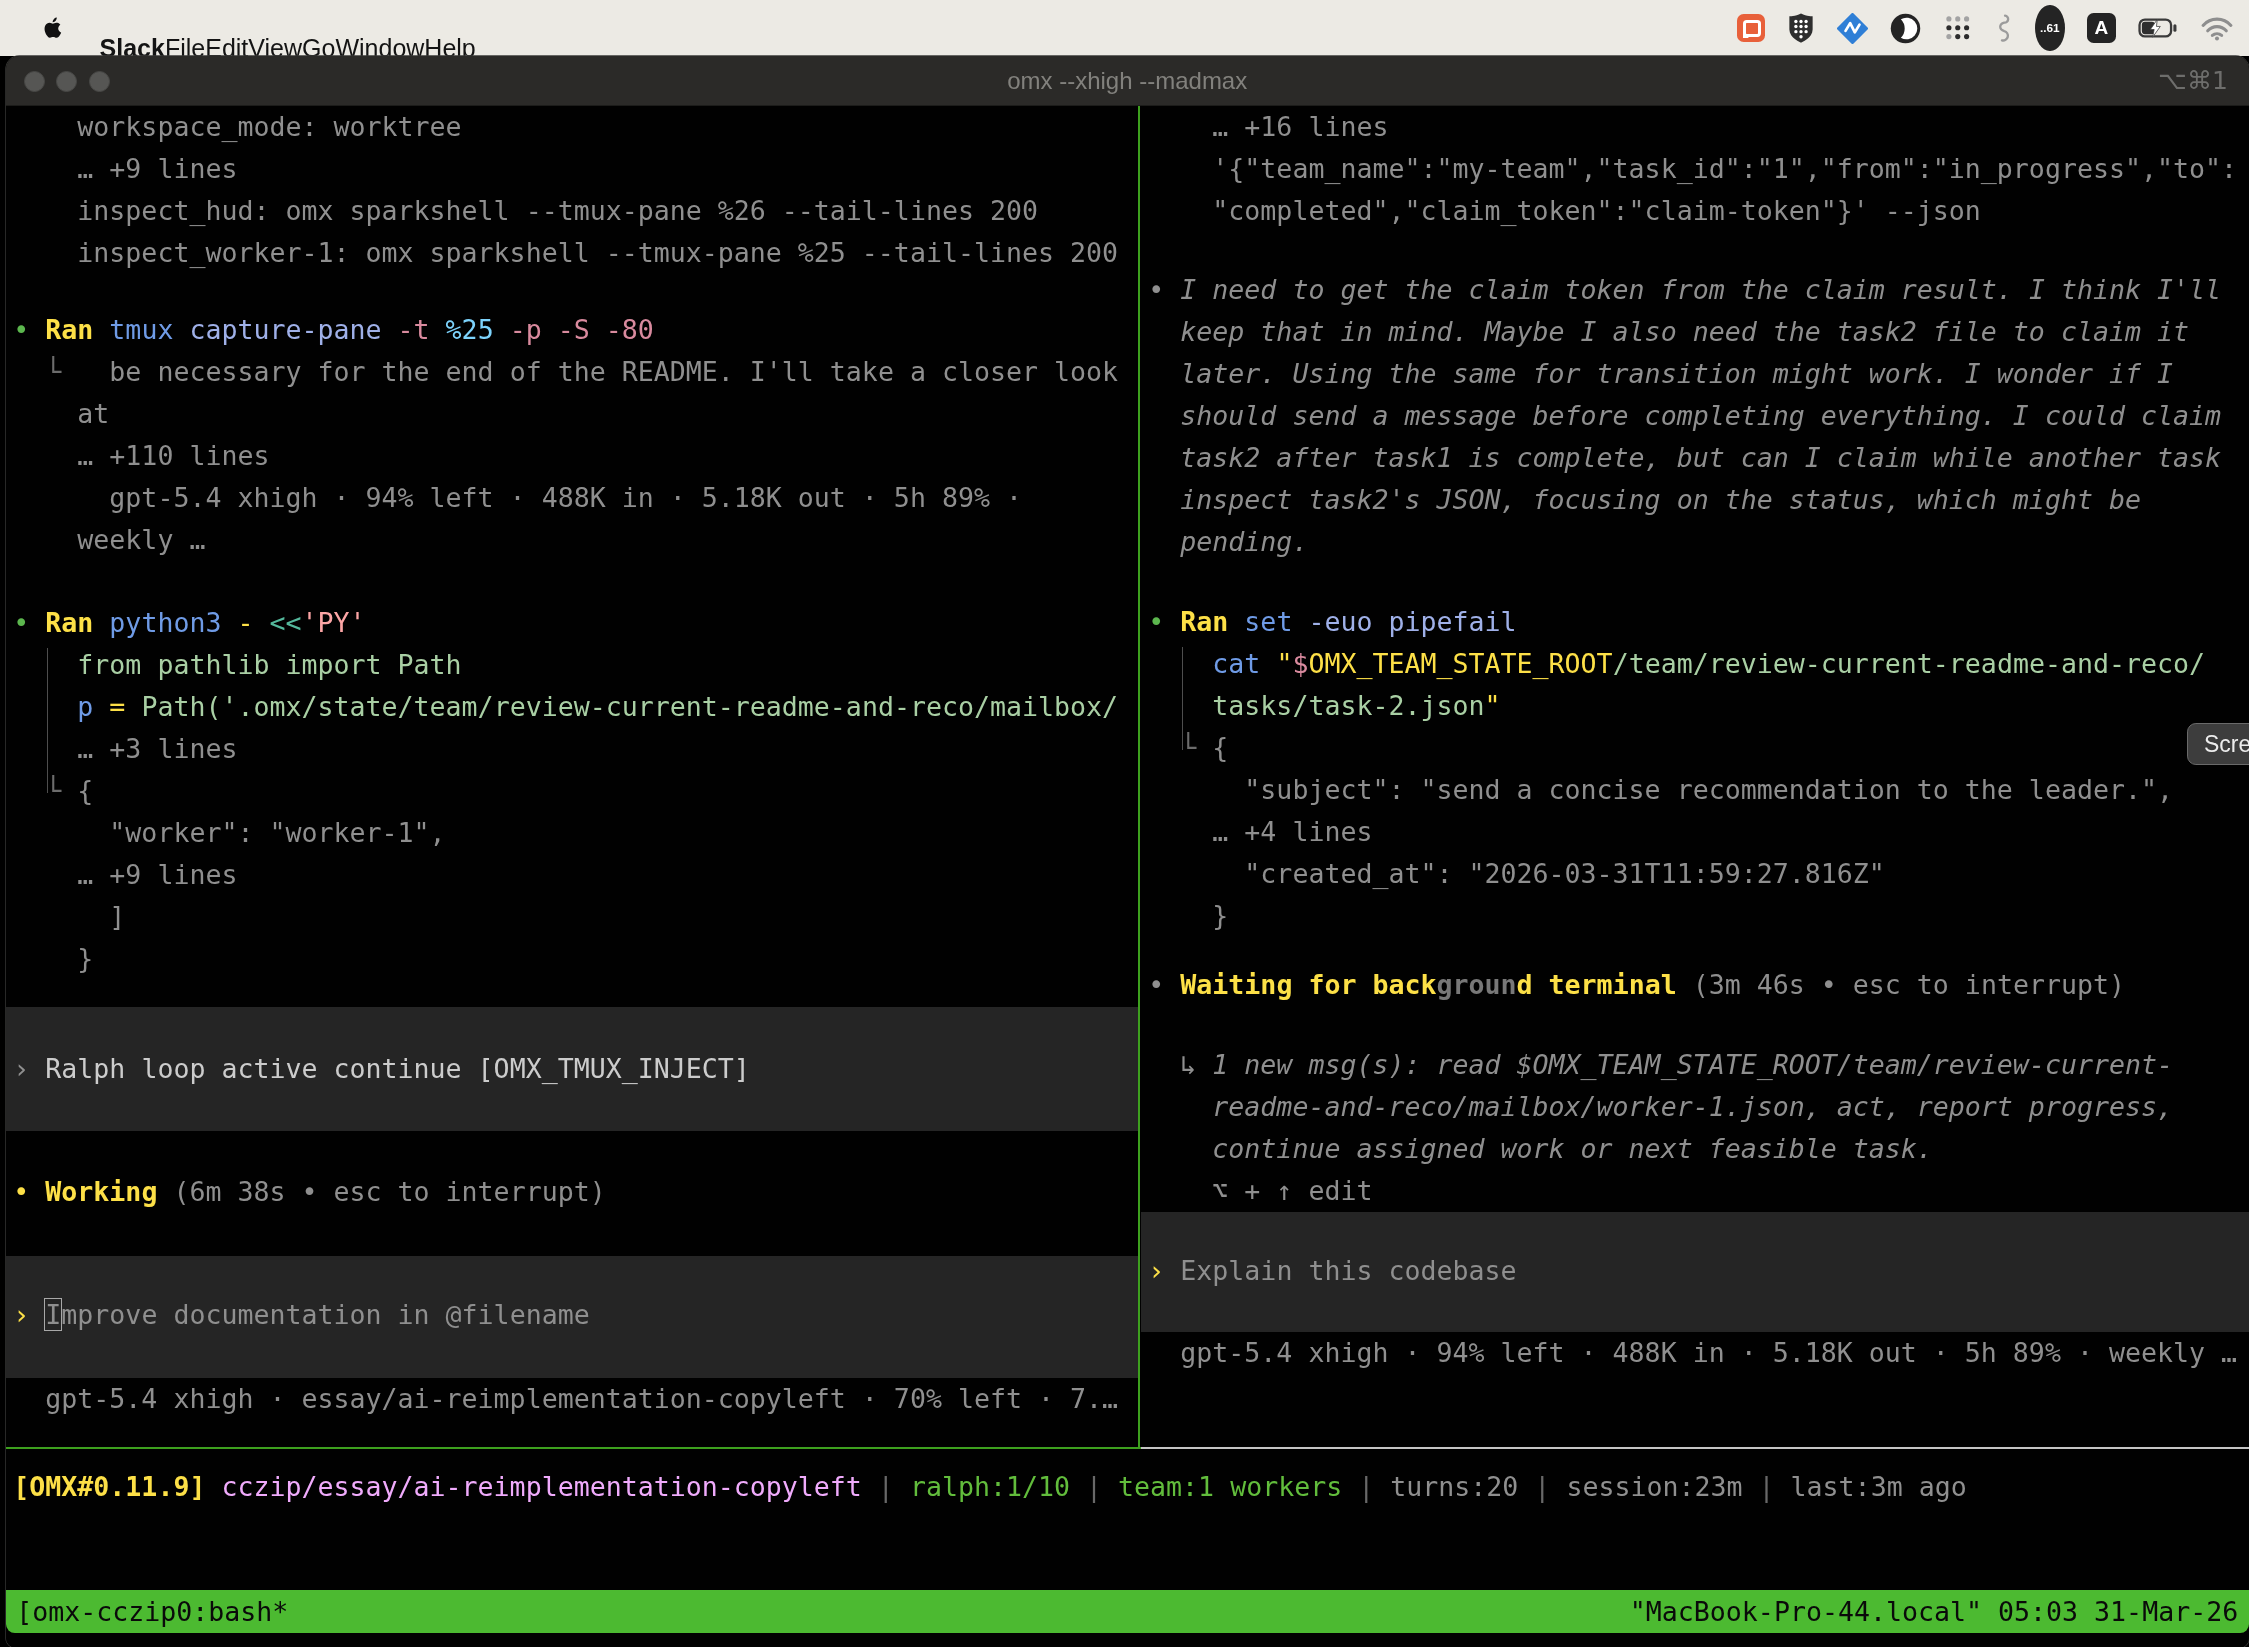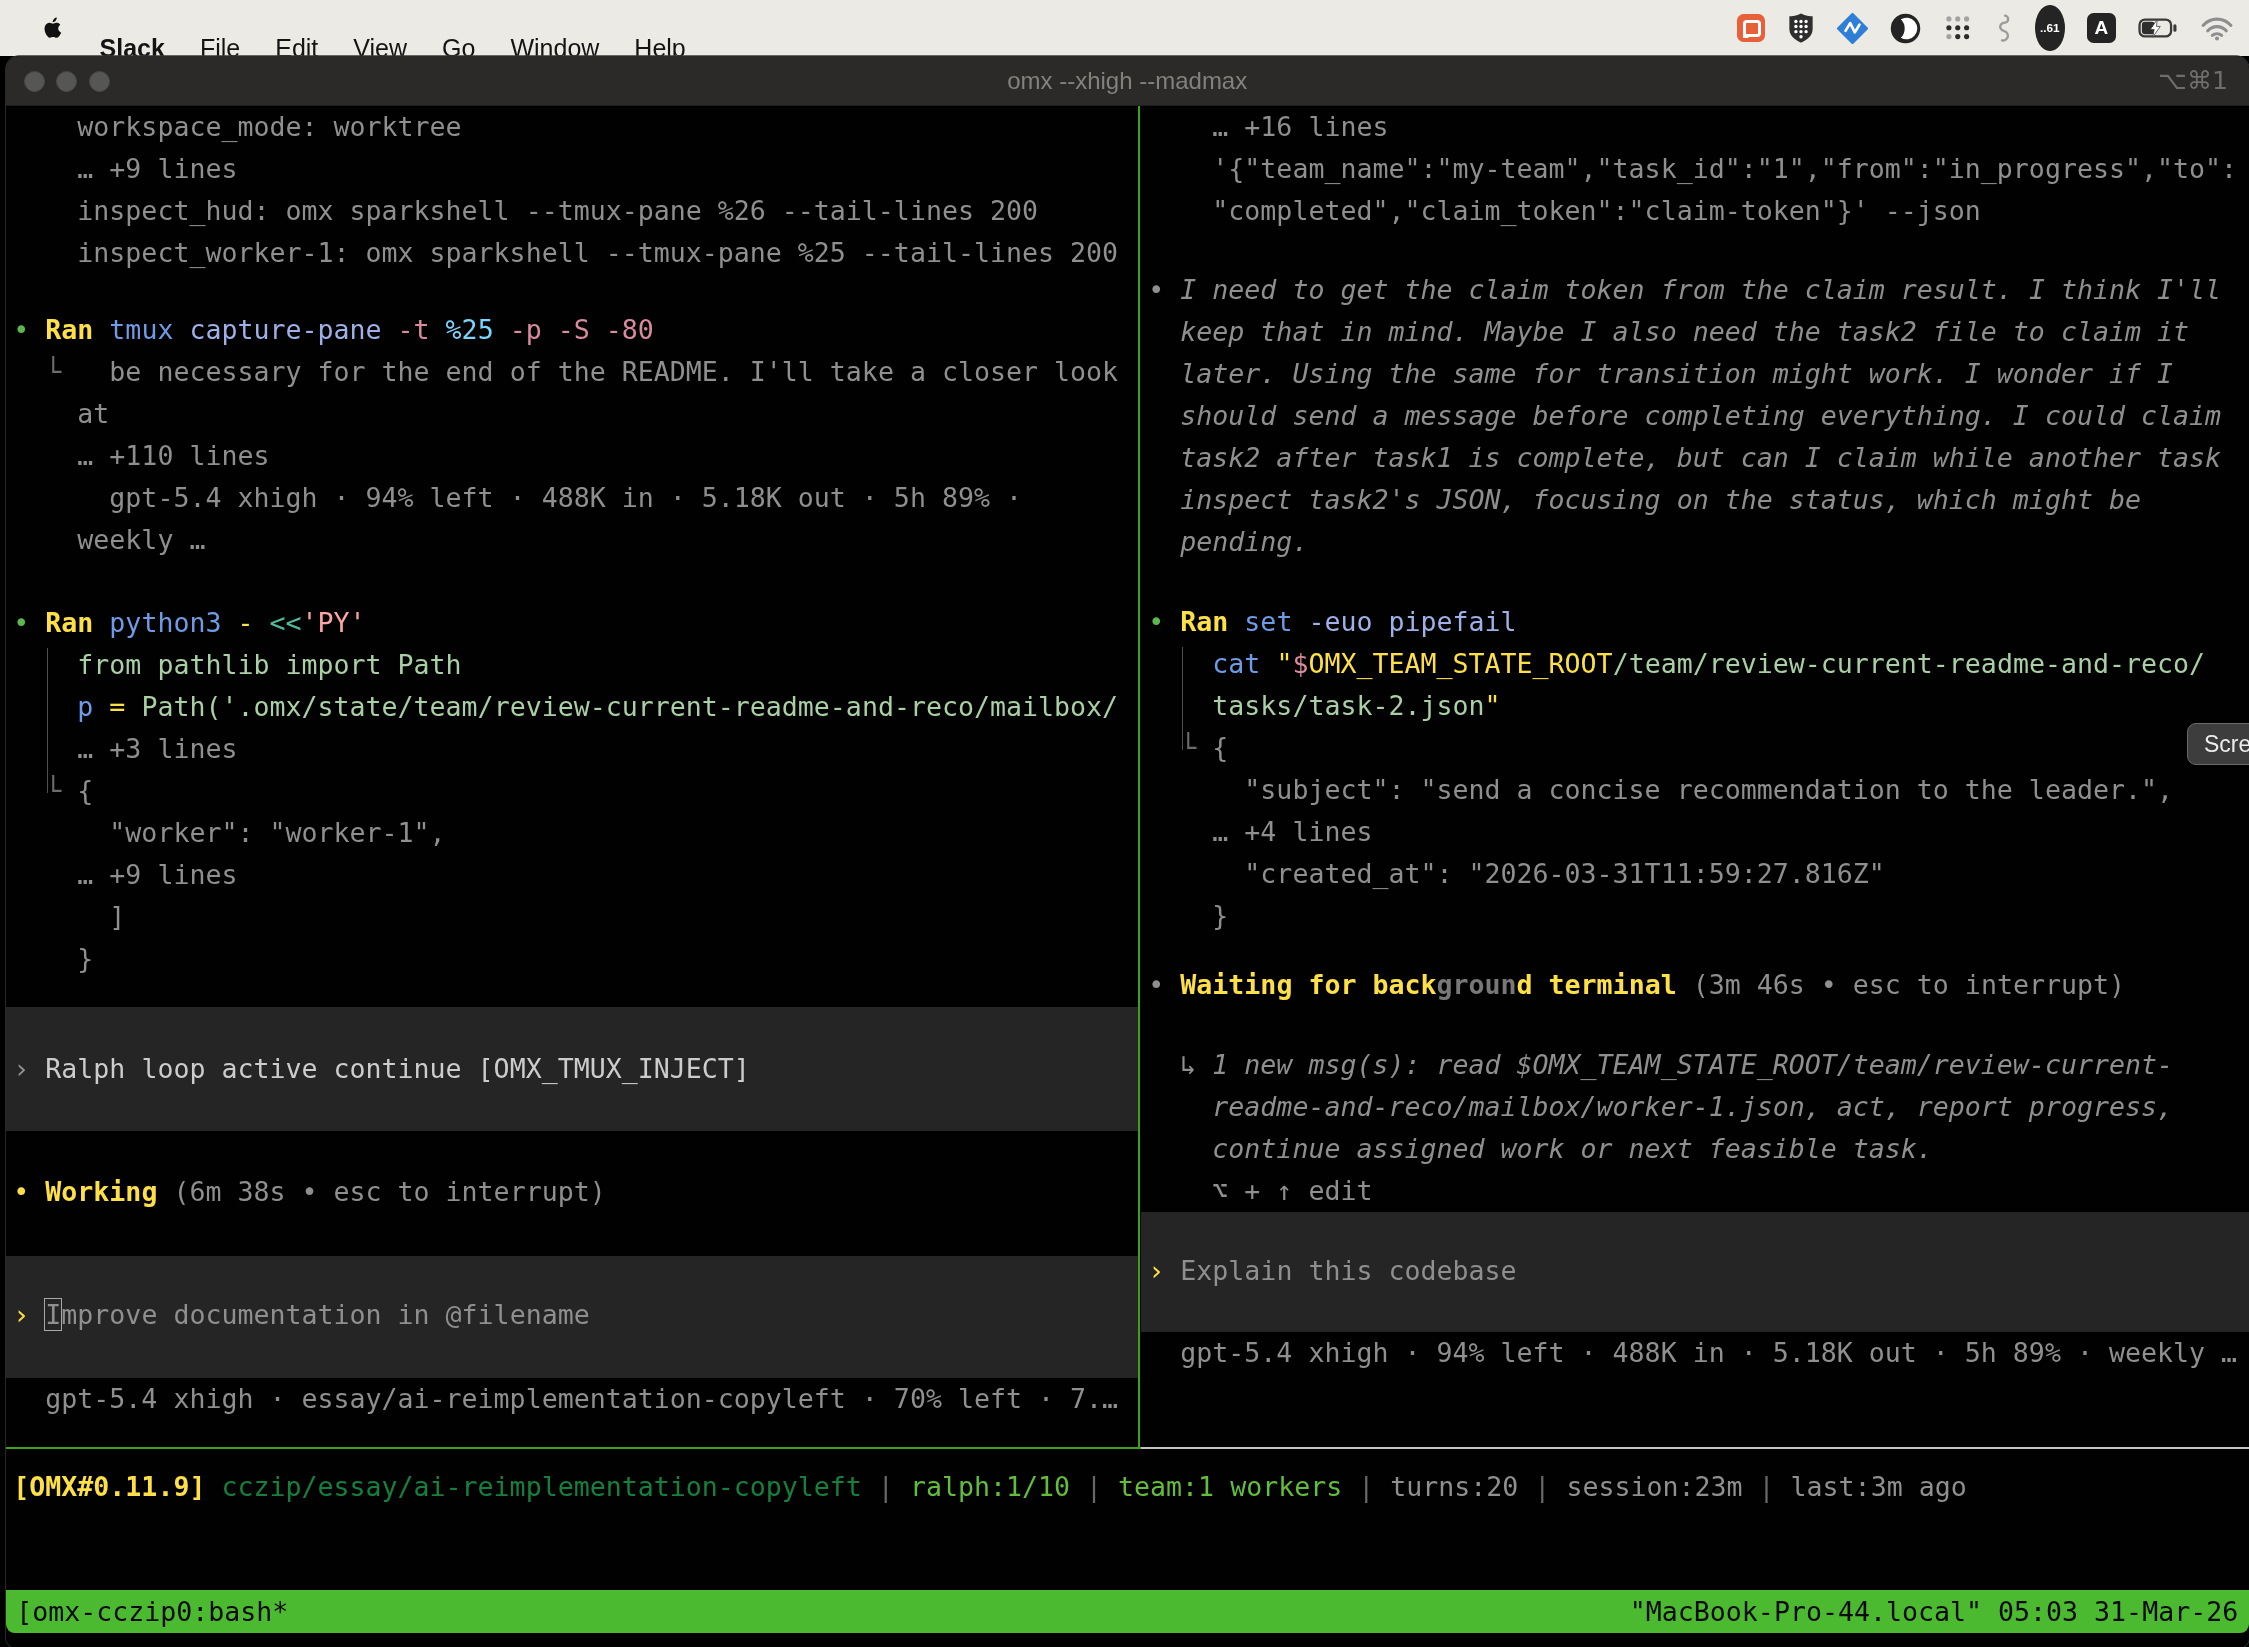--- a/index.html
+++ b/index.html
@@ -3,21 +3,21 @@
 <meta charset="utf-8">
 <style>
   html,body{margin:0;padding:0;background:#000;}
   .screen{position:relative;width:2250px;height:1648px;overflow:hidden;background:#000;
           font-family:"DejaVu Sans Mono","DejaVu Sans",monospace;}
   
   .menubar{position:absolute;top:0;left:0;right:0;height:56px;background:#eceae4;
            display:flex;align-items:center;justify-content:space-between;
            font-family:"Liberation Sans","DejaVu Sans",sans-serif;font-size:25px;color:#141414;}
   .mb-left{display:flex;align-items:center;gap:35px;padding-left:41px;}
-  .mb-left nav{display:flex;align-items:center;gap:35px;margin-top:40px;}
+  .mb-left nav{display:flex;align-items:center;margin-top:40px;}
   .mitem{white-space:nowrap;}
   .mitem.b{font-weight:700;}
   .apple svg{width:23.6px;height:28px;display:block;fill:#111;}
   .mb-right{display:flex;align-items:center;gap:22px;padding-right:16px;}
   .sicon{display:flex;align-items:center;justify-content:center;}
   .rec{width:28px;height:28px;background:#e8603a;border-radius:6.6px;position:relative;}
   .rec i{position:absolute;left:6.6px;top:5.9px;width:11.8px;height:11px;border:3px solid #fff;border-radius:3.7px;background:transparent;}
   .rec u{position:absolute;left:6.6px;bottom:3.7px;width:0;height:0;border-left:6.6px solid #fff;border-top:5.9px solid transparent;}
   .badge61{width:29.5px;height:46px;border-radius:50%;background:#242424;color:#fff;display:flex;
            align-items:center;justify-content:center;font-size:11.8px;font-weight:700;letter-spacing:0;}
@@ -43,21 +43,21 @@
   .hl-green{left:0;width:1135px;background:#3da01e;}
   .hl-gray{left:1135px;right:0;background:#c4c4c4;}
   .block{position:relative;}
   .block.bandb{background:#252525;box-sizing:border-box;}
   .tline{height:42px;line-height:42px;padding-left:7.4px;white-space:pre;overflow:hidden;}
   .gut{position:absolute;left:41px;width:1.5px;background:#4e4e4e;}
   .b{font-weight:bold;} .i{font-style:italic;}
   .c-gray{color:#8f8f8f;} .c-dim{color:#6c6c6c;} .c-white{color:#fde047;} .c-dimw{color:#787878;}
   .c-lime{color:#5cb74e;} .c-code{color:#a9cfa4;} .c-blue{color:#6f9be6;} .c-pblue{color:#9fb0e8;}
   .c-pink{color:#d98a9e;} .c-peach{color:#7dd3fc;} .c-teal{color:#54b89c;} .c-purple{color:#fca5a5;}
-  .c-cyan{color:#15803d;} .c-ralph{color:#cccccc;} .c-sep{color:#686868;} .c-limeS{color:#62bd3c;}
+  .c-cyan{color:#f0abfc;} .c-ralph{color:#cccccc;} .c-sep{color:#686868;} .c-limeS{color:#62bd3c;}
   .cur{outline:1.5px solid #a8a8a8;outline-offset:-0.7px;}
   .omxline{position:absolute;top:1360px;left:0;right:0;height:42px;line-height:42px;
            padding-left:7.4px;white-space:pre;}
   .tmuxbar{position:absolute;top:1484px;left:0;right:0;height:43px;background:#4cba31;color:#0a0a0a;
            border-radius:0 0 8.9px 8.9px;display:flex;justify-content:space-between;align-items:center;
            padding:0 10.3px;white-space:pre;font-size:26.6px;}
   .tooltip{position:absolute;left:2181px;top:617px;height:40px;line-height:40px;padding:0 16px;
            background:#3d3d3d;border:0.7px solid #6a6a6a;border-radius:8.9px;color:#ececec;
            font-family:"Liberation Sans","DejaVu Sans",sans-serif;font-size:23px;}
 </style>

